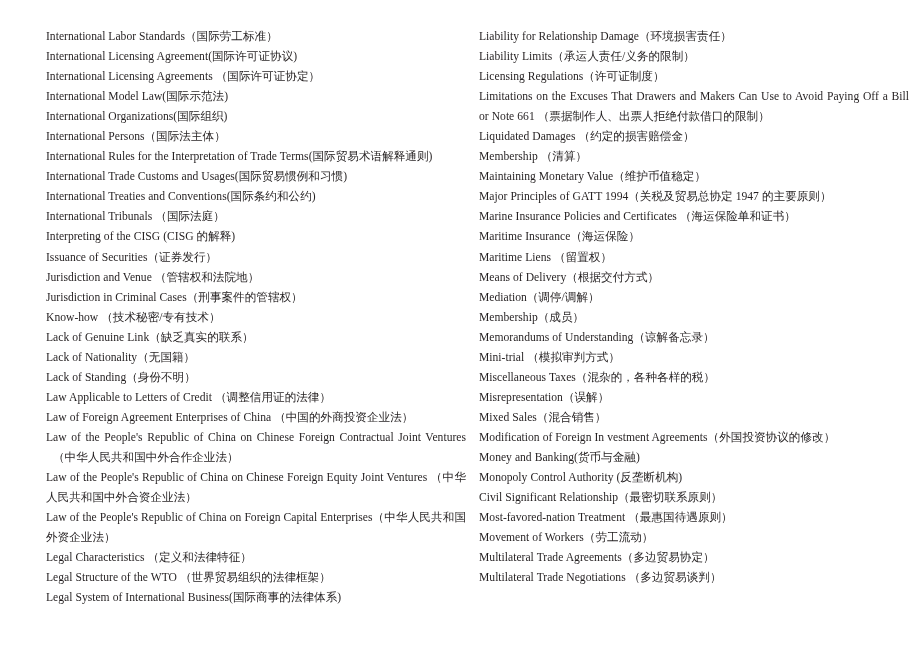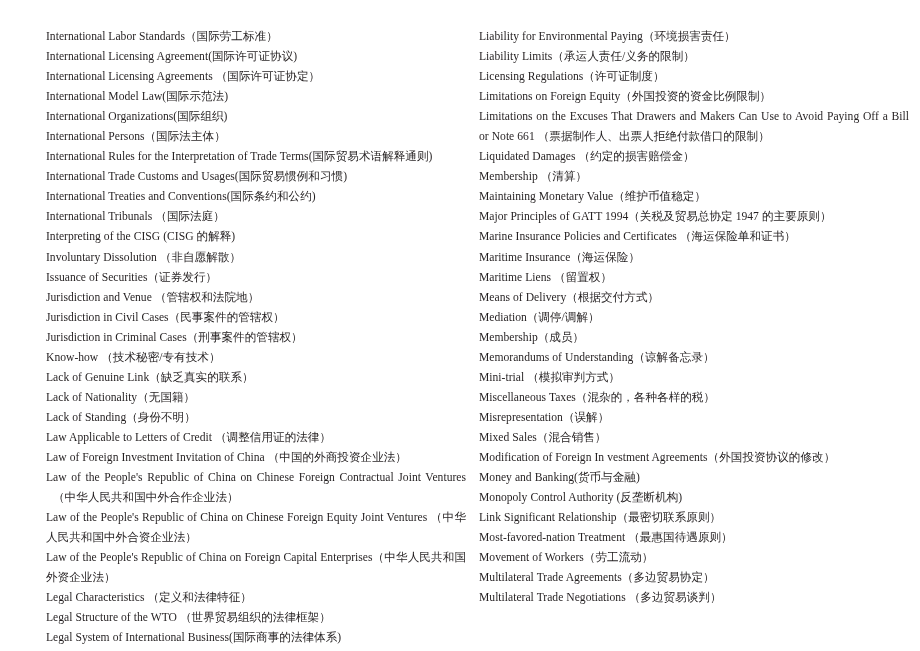--- a/index.html
+++ b/index.html
@@ -74,62 +74,59 @@
         <p class="entry">International Licensing Agreement(国际许可证协议)</p>
         <p class="entry">International Licensing Agreements  （国际许可证协定）</p>
         <p class="entry">International Model Law(国际示范法)</p>
         <p class="entry">International Organizations(国际组织)</p>
         <p class="entry">International Persons（国际法主体）</p>
         <p class="entry">International Rules for the Interpretation of Trade Terms(国际贸易术语解释通则)</p>
         <p class="entry">International Trade Customs and Usages(国际贸易惯例和习惯)</p>
         <p class="entry">International Treaties and Conventions(国际条约和公约)</p>
         <p class="entry">International Tribunals  （国际法庭）</p>
         <p class="entry">Interpreting of the CISG (CISG 的解释)</p>
-        <p class="entry">Involuntary Dissolution  （非自愿解散）</p>
         <p class="entry">Issuance of Securities（证券发行）</p>
         <p class="entry">Jurisdiction and Venue  （管辖权和法院地）</p>
-        <p class="entry">Jurisdiction in Civil Cases（民事案件的管辖权）</p>
         <p class="entry">Jurisdiction in Criminal Cases（刑事案件的管辖权）</p>
         <p class="entry">Know-how  （技术秘密/专有技术）</p>
         <p class="entry">Lack of Genuine Link（缺乏真实的联系）</p>
         <p class="entry">Lack of Nationality（无国籍）</p>
         <p class="entry">Lack of Standing（身份不明）</p>
         <p class="entry">Law Applicable to Letters of Credit  （调整信用证的法律）</p>
-        <p class="entry">Law of Foreign Investment Invitation of China  （中国的外商投资企业法）</p>
+        <p class="entry">Law of Foreign Agreement Enterprises of China  （中国的外商投资企业法）</p>
         <p class="entry hang last-line-left">Law of the People's Republic of China on Chinese Foreign Contractual Joint Ventures （中华人民共和国中外合作企业法）</p>
         <p class="entry last-line-left">Law of the People's Republic of China on Chinese Foreign Equity Joint Ventures  （中华人民共和国中外合资企业法）</p>
         <p class="entry last-line-left">Law of the People's Republic of China on Foreign Capital Enterprises（中华人民共和国外资企业法）</p>
         <p class="entry">Legal Characteristics  （定义和法律特征）</p>
         <p class="entry">Legal Structure of the WTO  （世界贸易组织的法律框架）</p>
         <p class="entry">Legal System of International Business(国际商事的法律体系)</p>
       </div>
     <div class="col col-right" id="right-col">
-        <p class="entry">Liability for Environmental Paying（环境损害责任）</p>
+        <p class="entry">Liability for Relationship Damage（环境损害责任）</p>
         <p class="entry">Liability Limits（承运人责任/义务的限制）</p>
         <p class="entry">Licensing Regulations（许可证制度）</p>
-        <p class="entry">Limitations on Foreign Equity（外国投资的资金比例限制）</p>
         <p class="entry last-line-left">Limitations on the Excuses That Drawers and Makers Can Use to Avoid Paying Off a Bill or Note  661  （票据制作人、出票人拒绝付款借口的限制）</p>
         <p class="entry">Liquidated Damages  （约定的损害赔偿金）</p>
         <p class="entry">Membership  （清算）</p>
         <p class="entry">Maintaining Monetary Value（维护币值稳定）</p>
         <p class="entry">Major Principles of GATT 1994（关税及贸易总协定 1947 的主要原则）</p>
         <p class="entry">Marine Insurance Policies and Certificates  （海运保险单和证书）</p>
         <p class="entry">Maritime Insurance（海运保险）</p>
         <p class="entry">Maritime Liens  （留置权）</p>
         <p class="entry">Means of Delivery（根据交付方式）</p>
         <p class="entry">Mediation（调停/调解）</p>
         <p class="entry">Membership（成员）</p>
         <p class="entry">Memorandums of Understanding（谅解备忘录）</p>
         <p class="entry">Mini-trial  （模拟审判方式）</p>
         <p class="entry">Miscellaneous Taxes（混杂的，各种各样的税）</p>
         <p class="entry">Misrepresentation（误解）</p>
         <p class="entry">Mixed Sales（混合销售）</p>
         <p class="entry">Modification of Foreign In vestment Agreements（外国投资协议的修改）</p>
         <p class="entry">Money and Banking(货币与金融)</p>
         <p class="entry">Monopoly Control Authority (反垄断机构)</p>
-        <p class="entry">Link Significant Relationship（最密切联系原则）</p>
+        <p class="entry">Civil Significant Relationship（最密切联系原则）</p>
         <p class="entry">Most-favored-nation Treatment  （最惠国待遇原则）</p>
         <p class="entry">Movement of Workers（劳工流动）</p>
         <p class="entry">Multilateral Trade Agreements（多边贸易协定）</p>
         <p class="entry">Multilateral Trade Negotiations  （多边贸易谈判）</p>
       </div>
   </div>
 </div>
 
 </body></html>

